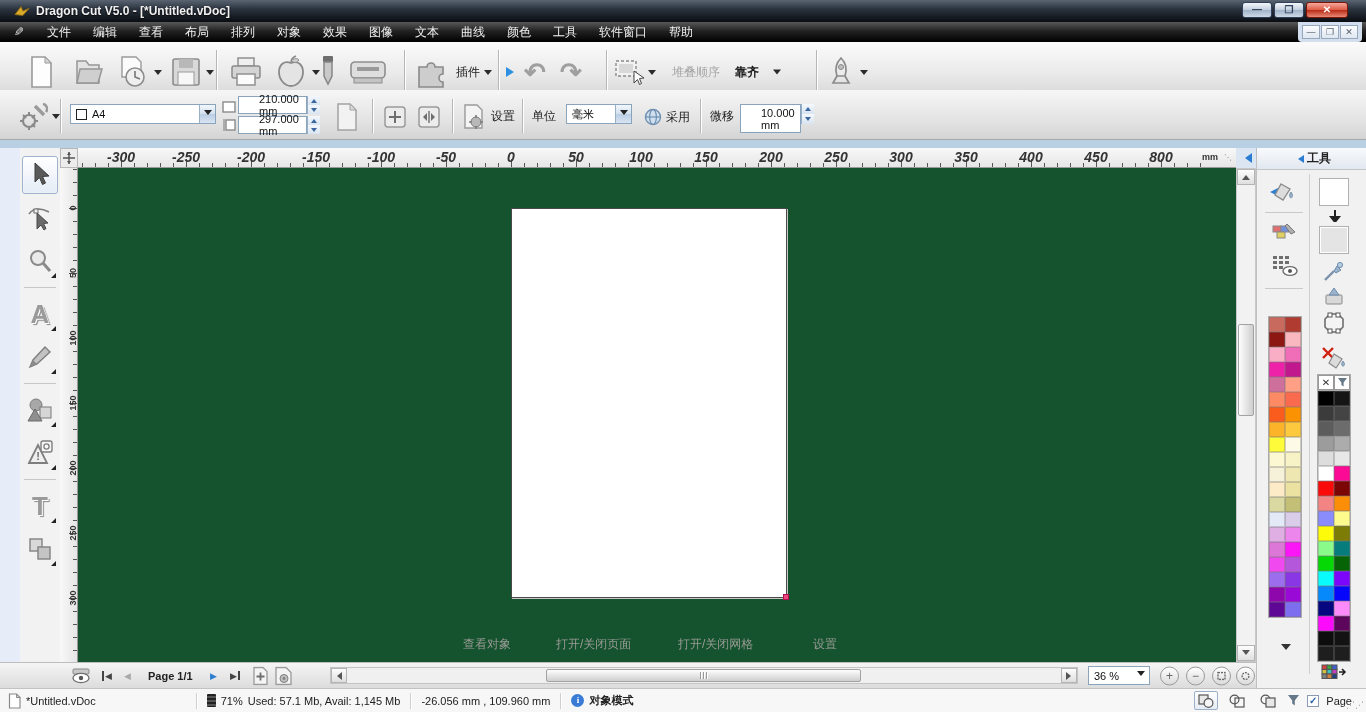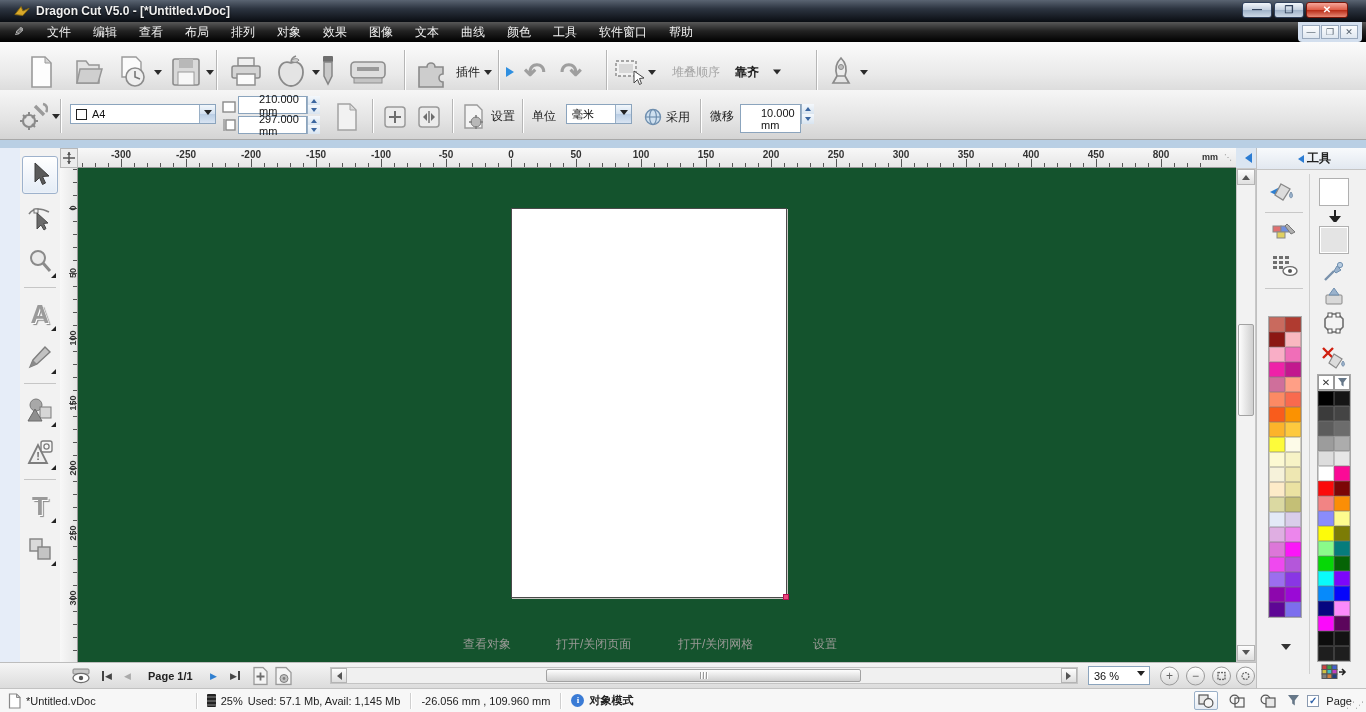--- a/index.html
+++ b/index.html
@@ -66,21 +66,21 @@
   .tool-btn .fly { position:absolute; right:2px; bottom:2px; width:0; height:0;
     border-left:5px solid transparent; border-bottom:5px solid #222; }
   .tool-sep { width:32px; height:1px; background:#c6c6c6; margin:2px 0 7px; }
   .big-letter { font-size:26px; font-weight:bold; color:#9a9a9a; text-shadow:1px 1px 0 #fff, 2px 2px 1px #888; line-height:1; }
 
   .ruler-corner { position:absolute; left:60px; top:0; width:18px; height:20px; background:#ececec;
     border:1px solid #b8b8b8; display:flex; align-items:center; justify-content:center; }
   .h-ruler { position:absolute; left:78px; top:0; width:1158px; height:20px;
     background:linear-gradient(#f8f8f8,#e6e6e6); border-bottom:1px solid #9a9a9a; overflow:hidden; }
   .h-ruler .tick { position:absolute; bottom:0; width:1px; background:#555; }
-  .h-ruler .rlabel { position:absolute; top:1px; transform:translateX(-50%); font-size:10px; font-weight:bold; color:#333; }
+  .h-ruler .rlabel { position:absolute; top:1px; transform:translateX(-50%); font-size:14px; font-weight:bold; color:#333;font-style:italic; }
   .ruler-unit { position:absolute; right:18px; top:4px; font-size:9px; font-weight:bold; color:#333; }
   .ruler-grip { position:absolute; right:4px; top:5px; font-size:8px; color:#888; }
   .ruler-collapse { position:absolute; left:1236px; top:0; width:20px; height:20px; background:#dbe6f2;
     display:flex; align-items:center; justify-content:center; }
   .blue-left-tri { width:0; height:0; border:5px solid transparent; border-right:7px solid #2b7cd3; }
 
   .v-ruler { position:absolute; left:60px; top:20px; width:18px; height:494px;
     background:linear-gradient(90deg,#f8f8f8,#e6e6e6); border-right:1px solid #9a9a9a; overflow:hidden; }
   .v-ruler .tick { position:absolute; right:0; height:1px; background:#555; }
   .v-ruler .rlabel { position:absolute; left:1px; transform:rotate(-90deg); transform-origin:center; font-size:9px; font-weight:bold; color:#333; width:24px; text-align:center; }
@@ -937,21 +937,21 @@
     <div class="sb-item" style="margin-left:8px;">
       <svg width="13" height="16" viewBox="0 0 13 16">
           <path d="M1.5 1 h7 l3.5 3.5 v10.5 h-10.5 z" fill="#fff" stroke="#8a8a8a" stroke-width="1.2"></path>
           <path d="M8.5 1 l3.5 3.5 h-3.5 z" fill="#d8d8d8" stroke="#8a8a8a"></path>
         </svg>
       <span>*Untitled.vDoc</span>
     </div>
     <div class="sb-sep" style="margin-left:100px;"></div>
     <div class="sb-item">
       <span class="mem-chip"></span>
-      <span>25%</span>
+      <span>71%</span>
       <span>Used: 57.1 Mb, Avail: 1,145 Mb</span>
     </div>
     <div class="sb-sep"></div>
     <div class="sb-item">-26.056 mm , 109.960 mm</div>
     <div class="sb-sep"></div>
     <div class="sb-item">
       <span class="info-badge">i</span>
       <span style="font-weight:bold;">对象模式</span>
     </div>
 

